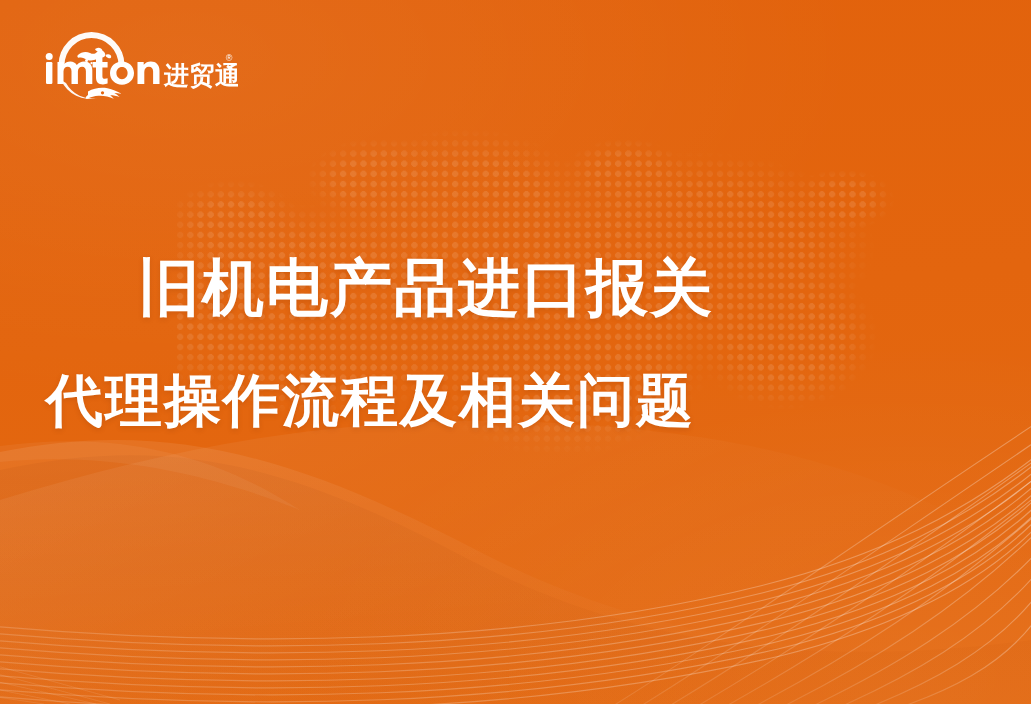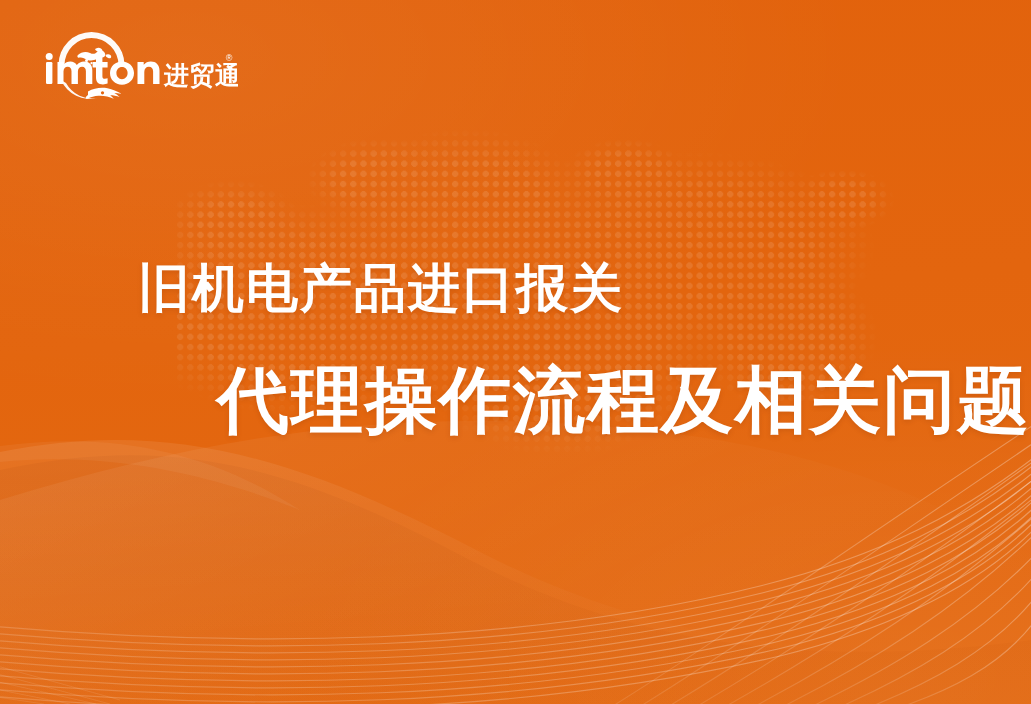--- a/index.html
+++ b/index.html
@@ -83,32 +83,32 @@
   
   #headline {
     position: absolute;
     left: 0;
     top: 232px;
     width: 1031px;
   }
   .title-line {
     color: #ffffff;
     font-weight: 700;
-    font-size: 52px;
+    font-size: 62px;
     line-height: 112px;
     letter-spacing: 2px;
     white-space: nowrap;
     text-shadow: 0 2px 5px rgba(120,45,0,0.18);
   }
   #title-line-1 {
     padding-left: 138px;
   }
   #title-line-2 {
-    font-size: 72px;
-    text-align: right;
+    padding-left: 46px;
+    font-size: 57px;
   }
 </style>
 </head>
 <body>
 
 <div id="poster">
 
   <div class="layer" id="bg-shade"></div>
 
   <div class="layer" id="bg-dotmap"></div>

